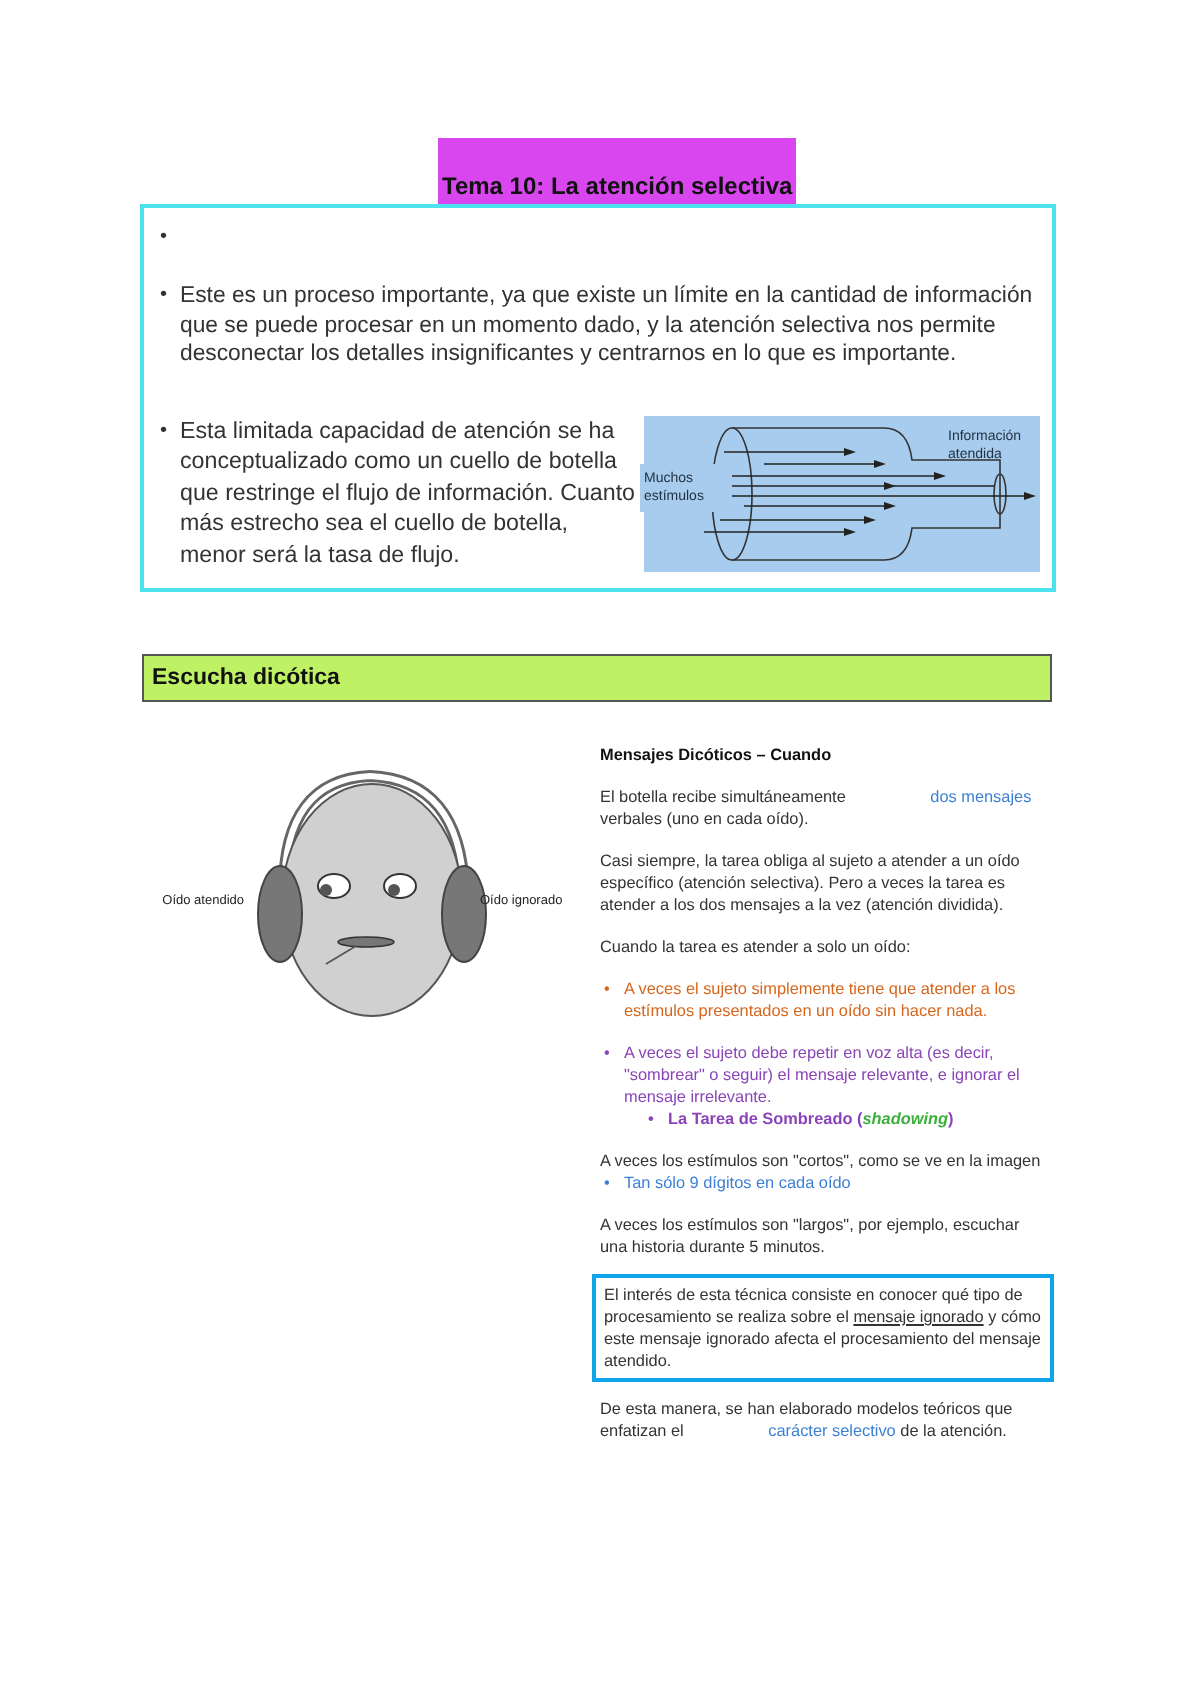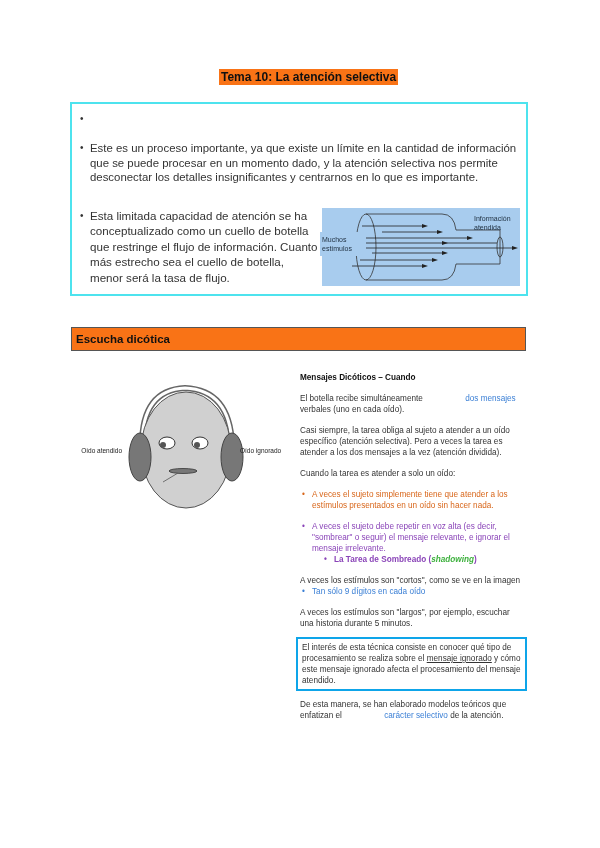--- a/index.html
+++ b/index.html
@@ -1,38 +1,38 @@
 <!DOCTYPE html>
 <html><head>
 <meta charset="utf-8">
 <style>
   html, body { margin: 0; padding: 0; background: #ffffff; }
   body { width: 600px; height: 848px; position: relative; overflow: hidden;
          font-family: "Liberation Sans", sans-serif; color: #222; }
 
   .title { position: absolute; left: 219px; top: 69px; height: 16px;
-           background: #f97316; font-weight: bold; font-size: 12px; line-height: 16px;
-           padding: 0 2px; color: #111; text-align: center; }
+           background: #d946ef; font-weight: bold; font-size: 12px; line-height: 16px;
+           padding: 16px 2px; color: #111; text-align: center; }
 
   .box1 { position: absolute; left: 70px; top: 102px; width: 458px; height: 194px;
           border: 2px solid #4de3ee; box-sizing: border-box; background: #fff; }
   .bul { position: absolute; font-size: 11.4px; line-height: 14.6px; color: #333; }
   .bul .dot { position: absolute; left: -10px; top: 0; font-size: 10px; }
   .b1 { left: 18px; top: 8px; width: 430px; }
   .b2 { left: 18px; top: 37px; width: 430px; }
   .b3 { left: 18px; top: 104px; width: 230px; font-size: 11.6px; line-height: 15.4px; }
 
   .bottle { position: absolute; left: 250px; top: 104px; width: 198px; height: 78px;
             background: #a8ccee; }
   .bottle .lbl-left { position: absolute; left: -2px; top: 24px; width: 46px; height: 24px;
             background: #a8ccee; font-size: 7px; line-height: 9px; color: #234; padding: 3px 2px; box-sizing: border-box; }
   .bottle .lbl-right { position: absolute; right: 6px; top: 6px; font-size: 7px; line-height: 9px; color: #234; text-align: left; }
 
   .section { position: absolute; left: 71px; top: 327px; width: 455px; height: 24px;
-             background: #f97316; border: 1px solid #555; box-sizing: border-box;
+             background: #bef264; border: 1px solid #555; box-sizing: border-box;
              font-weight: bold; font-size: 11.5px; line-height: 22px; padding-left: 4px; color: #111; }
 
   .face-wrap { position: absolute; left: 60px; top: 370px; width: 240px; height: 150px; }
   .ear-label { position: absolute; font-size: 6.5px; line-height: 8px; text-align: right; }
   .ear-label .sub { color: #3a6fd0; }
 
   .right { position: absolute; left: 300px; top: 372px; width: 225px; font-size: 8.2px; line-height: 11px; color: #333; }
   .right p { margin: 0; }
   .right .h { font-weight: bold; color: #111; margin-bottom: 10px; }
   .blue { color: #3a7fd5; padding-left: 40px; }

